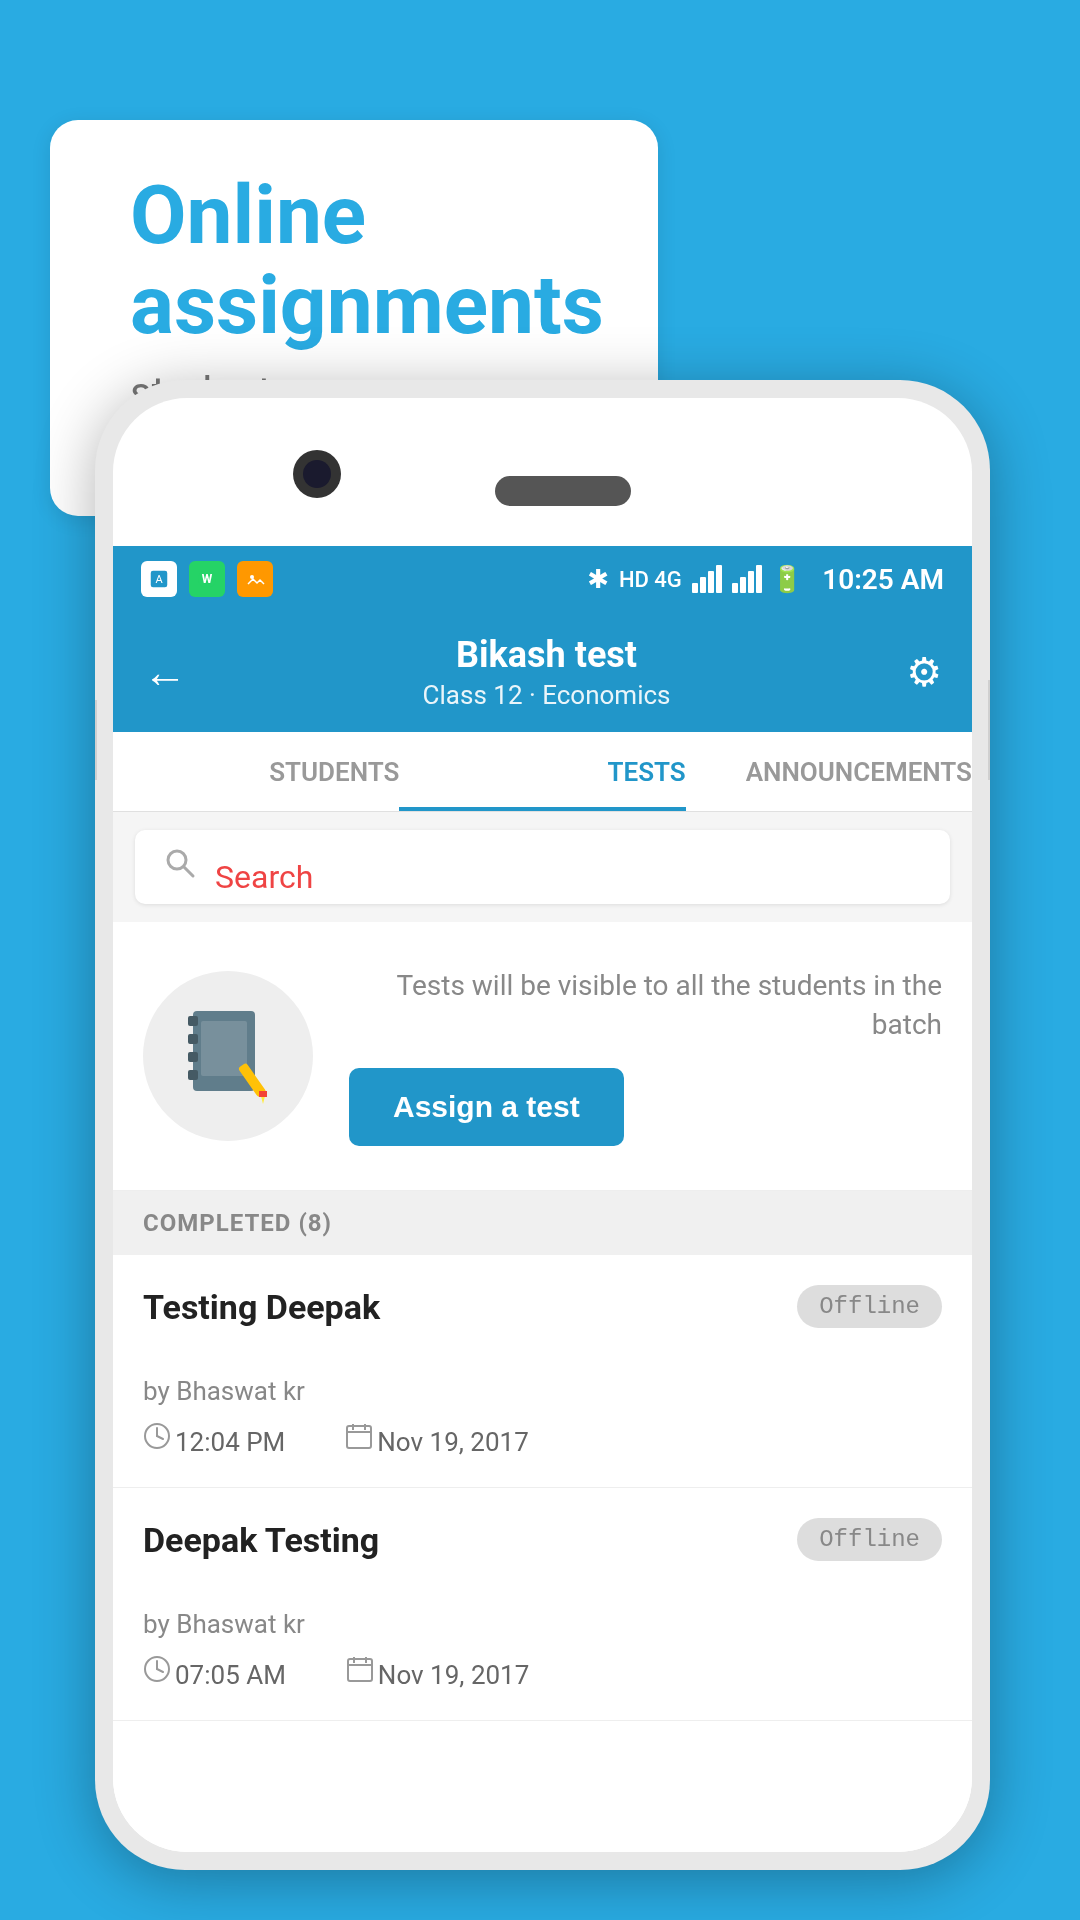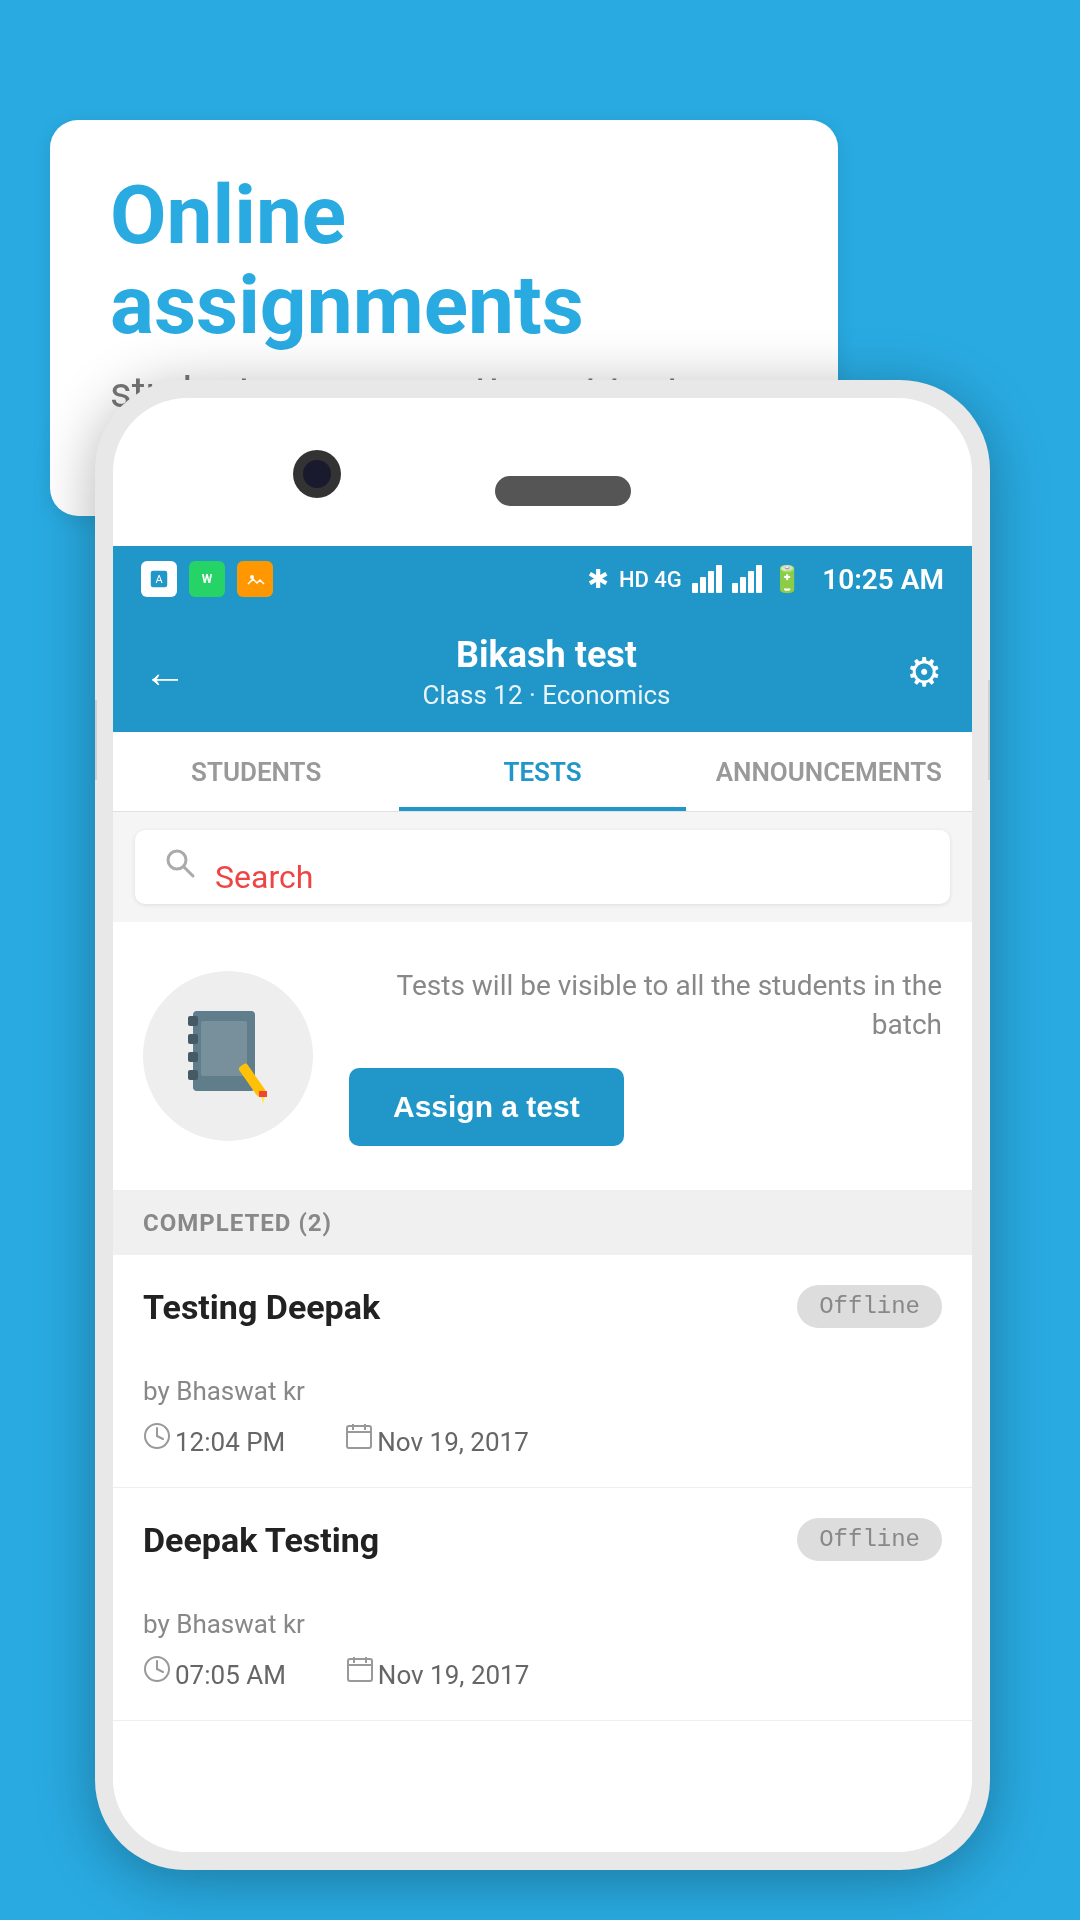--- a/index.html
+++ b/index.html
@@ -11,24 +11,24 @@
       font-family: 'Roboto', Arial, sans-serif;
       overflow: hidden;
       position: relative;
     }
 
     
     .speech-bubble {
       position: absolute;
       top: 120px;
       left: 50px;
-      width: 788px;
+      width: 608px;
       background: white;
       border-radius: 28px;
-      padding: 50px 60px;
+      padding: 50px 80px;
       box-shadow: 0 4px 20px rgba(0,0,0,0.1);
     }
     .speech-bubble::after {
       content: '';
       position: absolute;
       bottom: -48px;
       left: 50%;
       transform: translateX(-50%);
       width: 0;
       height: 0;
@@ -225,21 +225,21 @@
       display: flex;
       background: white;
       border-bottom: 1px solid #e0e0e0;
       height: 80px;
     }
 
     .tab-item {
       flex: 1;
       display: flex;
       align-items: center;
-      justify-content: center;
+      justify-content: flex-end;
       font-size: 26px;
       font-weight: 600;
       color: #999;
       cursor: pointer;
       position: relative;
     }
 
     .tab-item.active {
       color: #2196C9;
     }
@@ -516,21 +516,21 @@
             <rect x="76" y="85" width="8" height="6" fill="#F44336"></rect>
           </svg>
         </div>
         <div class="assign-right">
           <div class="assign-description">Tests will be visible to all the students in the batch</div>
           <button class="assign-btn">Assign a test</button>
         </div>
       </div>
 
       <div class="completed-header">
-        <span>COMPLETED (2)</span>
+        <span>COMPLETED (8)</span>
       </div>
 
       <div class="test-item">
         <div class="test-item-header">
           <span class="test-name">Testing Deepak</span>
           <span class="test-badge">Offline</span>
         </div>
         <div class="test-by">by Bhaswat kr</div>
         <div class="test-meta">
           <div class="test-meta-item">

